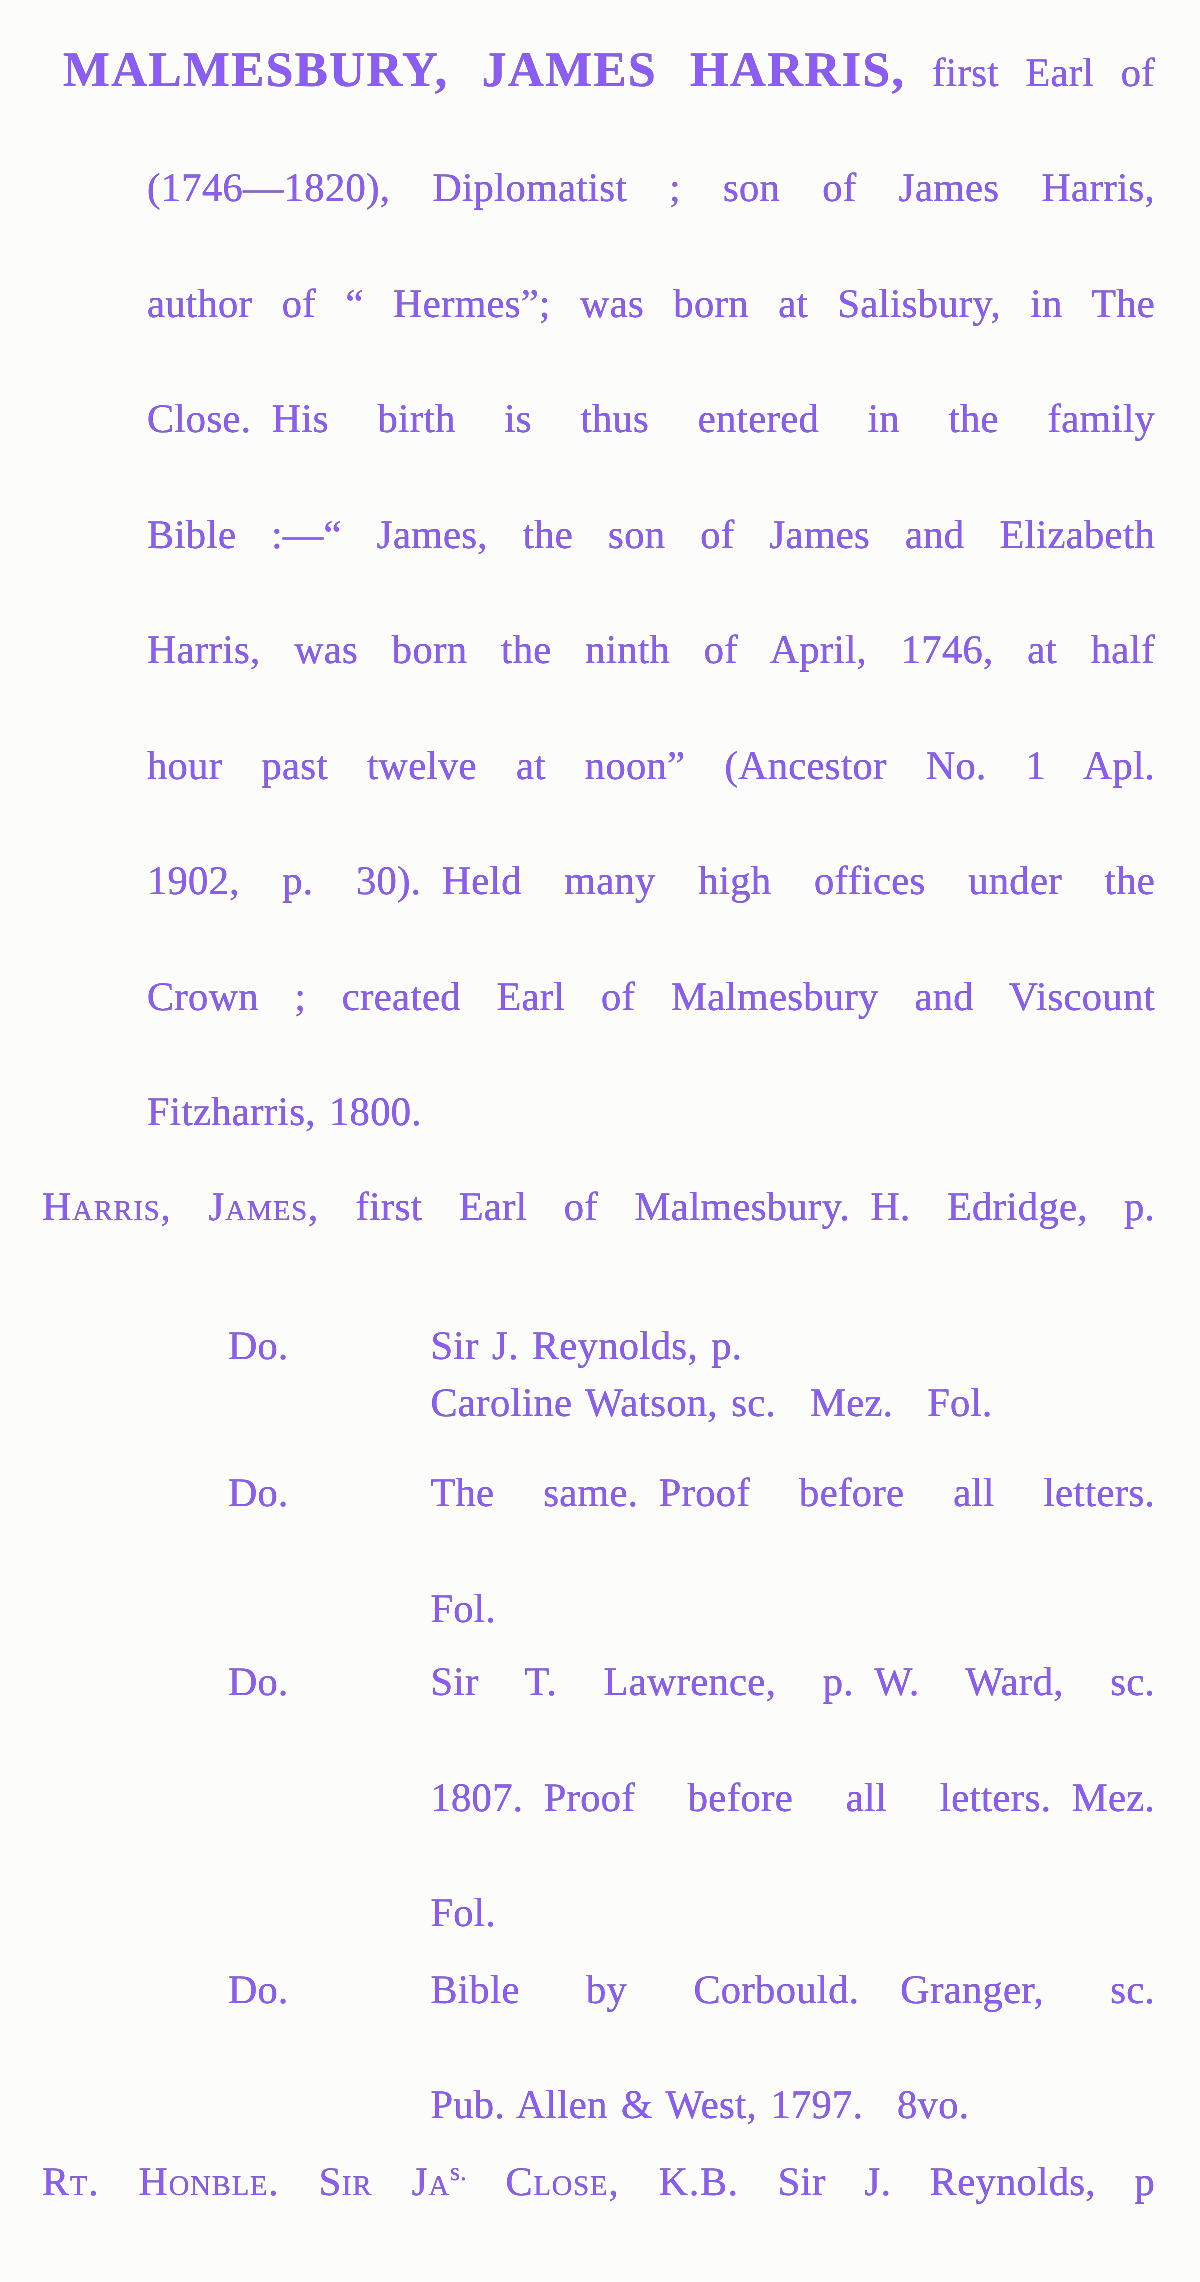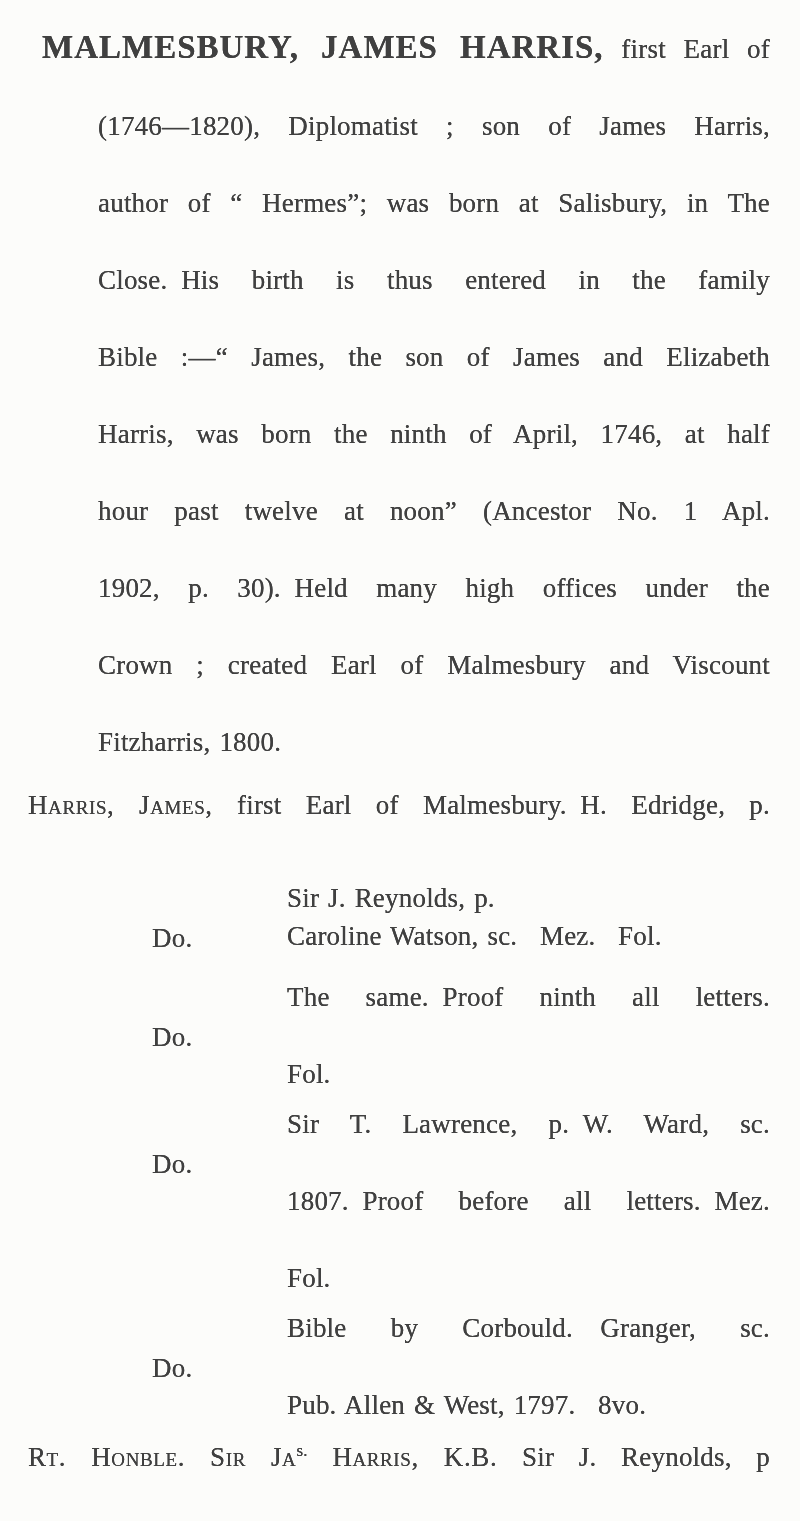--- a/index.html
+++ b/index.html
@@ -1,20 +1,20 @@
 <!DOCTYPE html>
 <html><head>
 <meta charset="utf-8">
 <style>
   html,body { margin:0; padding:0; }
   .page {
     position:relative;
     width:800px; height:1521px;
     background:#fcfcfa;
-    color:#404040;
+    color:#8b5cf6;
     font-family:"Liberation Serif","DejaVu Serif",serif;
     font-size:27px;
     line-height:38.5px;
     word-spacing:2px;
     letter-spacing:0.2px;
     overflow:hidden;
     text-shadow:0 0 0.4px rgba(20,20,20,0.85);
   }
   .line { display:block; }
   
@@ -27,21 +27,21 @@
     letter-spacing:1px;
     word-spacing:4px;
   }
   sup.s { vertical-align:super; font-size:17px; line-height:0; }
   .entry-main { margin:28px 30px 0 42px; }
   .entry-main .cont { padding-left:56px; }
   .hang { margin-right:30px; margin-left:28px; }
   .hang .cont { padding-left:254px; }
   .entry-harris .cont { padding-left:64px; }
   .ditto { display:flex; margin-left:152px; margin-right:30px; }
-  .ditto .dlabel { width:135px; flex:none;margin-top:40px; }
+  .ditto .dlabel { width:135px; flex:none; }
   .ditto .dtext { flex:1; }
 </style>
 </head>
 <body>
 
 <div class="page">
 
   <section class="entry-main">
     <span class="line j">
       <span class="lead-heading">MALMESBURY, JAMES HARRIS,</span>
@@ -69,21 +69,21 @@
     <span class="dlabel">Do.</span>
     <span class="dtext">
       <span class="line">Sir J. Reynolds, p.</span>
       <span class="line">Caroline Watson, sc.  Mez.  Fol.</span>
     </span>
   </section>
 
   <section class="ditto" style="margin-top:21px">
     <span class="dlabel">Do.</span>
     <span class="dtext">
-      <span class="line j">The same. Proof ninth all letters.</span>
+      <span class="line j">The same. Proof before all letters.</span>
       <span class="line">Fol.</span>
     </span>
   </section>
 
   <section class="ditto" style="margin-top:11px">
     <span class="dlabel">Do.</span>
     <span class="dtext">
       <span class="line j">Sir T. Lawrence, p. W. Ward, sc.</span>
       <span class="line j">1807. Proof before all letters. Mez.</span>
       <span class="line">Fol.</span>
@@ -94,19 +94,19 @@
     <span class="dlabel">Do.</span>
     <span class="dtext">
       <span class="line j">Bible by Corbould.  Granger, sc.</span>
       <span class="line">Pub. Allen &amp; West, 1797.  8vo.</span>
     </span>
   </section>
 
   <section class="hang" style="margin-top:13px">
     <span class="line j">
       <span class="sc">Rt. Honble. Sir Ja</span><sup class="s">s.</sup>
-      <span class="sc">Harris, K.B.</span>
+      <span class="sc">Close, K.B.</span>
       <span>Sir J. Reynolds, p</span>
     </span>
 
   </section>
 
 </div>
 
 </body></html>

